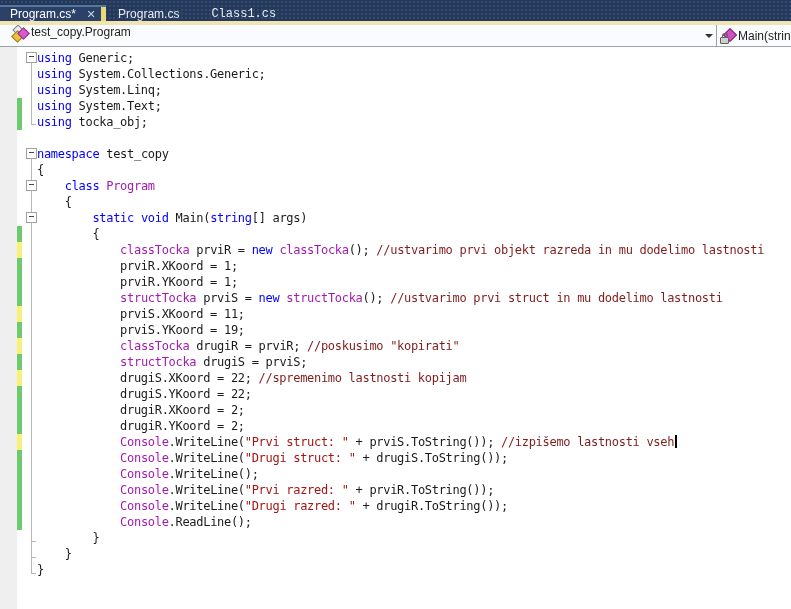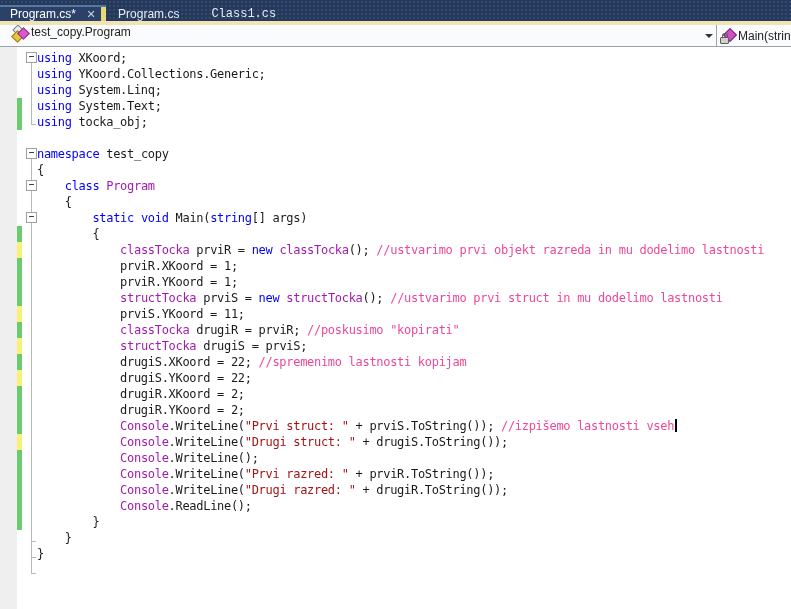--- a/index.html
+++ b/index.html
@@ -42,21 +42,21 @@
     border:1px solid #5f5f5f;border-bottom:none;border-radius:3px 3px 0 0;}
 
   
   .editor{position:absolute;left:0;top:47px;width:791px;height:562px;background:#fff;}
   .gutter{position:absolute;left:0;top:0;width:17px;height:562px;background:#efefef;}
   .bar{position:absolute;left:17px;width:5px;}
   .guide{position:absolute;background:#b8b8b8;}
   .code{position:absolute;left:0;top:3px;width:791px;
     font-family:"DejaVu Sans Mono","Liberation Mono",monospace;font-size:12px;letter-spacing:-0.3px;}
   .line{height:16px;line-height:16px;white-space:pre;padding-left:37px;}
-  .seg-k{color:#0000ff;margin-top:44px;} .seg-t{color:#a21caf;} .seg-c{color:#ec4899;}
+  .seg-k{color:#0000ff;margin-top:44px;} .seg-t{color:#a21caf;} .seg-c{color:#7f1d1d;}
   .seg-s{color:#a31515;} .seg-p{color:#1a1a1a;}
   .caret{display:inline-block;width:1.5px;height:13px;background:#000;vertical-align:-2px;margin-left:1px;}
   .foldbox{position:absolute;left:26px;width:9px;height:9px;background:#fff;border:1px solid #a0a0a0;}
   .foldbox:after{content:"";position:absolute;left:1px;top:3px;width:5px;height:1px;background:#444;
     margin:0 1px;}
 </style>
 </head>
 <body>
 
 <div class="window">
@@ -129,37 +129,38 @@
         <div class="bar" style="top: 355px; height: 16px; background: rgb(108, 203, 112);"></div>
         <div class="bar" style="top: 371px; height: 16px; background: rgb(108, 203, 112);"></div>
         <div class="bar" style="top: 387px; height: 16px; background: rgb(251, 240, 119);"></div>
         <div class="bar" style="top: 403px; height: 16px; background: rgb(108, 203, 112);"></div>
         <div class="bar" style="top: 419px; height: 16px; background: rgb(108, 203, 112);"></div>
         <div class="bar" style="top: 435px; height: 16px; background: rgb(108, 203, 112);"></div>
         <div class="bar" style="top: 451px; height: 16px; background: rgb(108, 203, 112);"></div>
         <div class="bar" style="top: 467px; height: 16px; background: rgb(108, 203, 112);"></div>
       </div>
     <div class="code" id="code">
-        <div class="line"><span class="seg-k">using</span><span class="seg-p"> XKoord;</span></div>
-        <div class="line"><span class="seg-k">using</span><span class="seg-p"> YKoord.Collections.Generic;</span></div>
+        <div class="line"><span class="seg-k">using</span><span class="seg-p"> Generic;</span></div>
+        <div class="line"><span class="seg-k">using</span><span class="seg-p"> System.Collections.Generic;</span></div>
         <div class="line"><span class="seg-k">using</span><span class="seg-p"> System.Linq;</span></div>
         <div class="line"><span class="seg-k">using</span><span class="seg-p"> System.Text;</span></div>
         <div class="line"><span class="seg-k">using</span><span class="seg-p"> tocka_obj;</span></div>
         <div class="line"></div>
         <div class="line"><span class="seg-k">namespace</span><span class="seg-p"> test_copy</span></div>
         <div class="line"><span class="seg-p">{</span></div>
         <div class="line"><span class="seg-p">    </span><span class="seg-k">class</span><span class="seg-p"> </span><span class="seg-t">Program</span></div>
         <div class="line"><span class="seg-p">    {</span></div>
         <div class="line"><span class="seg-p">        </span><span class="seg-k">static</span><span class="seg-p"> </span><span class="seg-k">void</span><span class="seg-p"> Main(</span><span class="seg-k">string</span><span class="seg-p">[] args)</span></div>
         <div class="line"><span class="seg-p">        {</span></div>
         <div class="line"><span class="seg-p">            </span><span class="seg-t">classTocka</span><span class="seg-p"> prviR = </span><span class="seg-k">new</span><span class="seg-p"> </span><span class="seg-t">classTocka</span><span class="seg-p">(); </span><span class="seg-c">//ustvarimo prvi objekt razreda in mu dodelimo lastnosti</span></div>
         <div class="line"><span class="seg-p">            prviR.XKoord = 1;</span></div>
         <div class="line"><span class="seg-p">            prviR.YKoord = 1;</span></div>
         <div class="line"><span class="seg-p">            </span><span class="seg-t">structTocka</span><span class="seg-p"> prviS = </span><span class="seg-k">new</span><span class="seg-p"> </span><span class="seg-t">structTocka</span><span class="seg-p">(); </span><span class="seg-c">//ustvarimo prvi struct in mu dodelimo lastnosti</span></div>
-        <div class="line"><span class="seg-p">            prviS.YKoord = 11;</span></div>
+        <div class="line"><span class="seg-p">            prviS.XKoord = 11;</span></div>
+        <div class="line"><span class="seg-p">            prviS.YKoord = 19;</span></div>
         <div class="line"><span class="seg-p">            </span><span class="seg-t">classTocka</span><span class="seg-p"> drugiR = prviR; </span><span class="seg-c">//poskusimo "kopirati"</span></div>
         <div class="line"><span class="seg-p">            </span><span class="seg-t">structTocka</span><span class="seg-p"> drugiS = prviS;</span></div>
         <div class="line"><span class="seg-p">            drugiS.XKoord = 22; </span><span class="seg-c">//spremenimo lastnosti kopijam</span></div>
         <div class="line"><span class="seg-p">            drugiS.YKoord = 22;</span></div>
         <div class="line"><span class="seg-p">            drugiR.XKoord = 2;</span></div>
         <div class="line"><span class="seg-p">            drugiR.YKoord = 2;</span></div>
         <div class="line"><span class="seg-p">            </span><span class="seg-t">Console</span><span class="seg-p">.WriteLine(</span><span class="seg-s">"Prvi struct: "</span><span class="seg-p"> + prviS.ToString()); </span><span class="seg-c">//izpišemo lastnosti vseh</span><span class="caret"></span></div>
         <div class="line"><span class="seg-p">            </span><span class="seg-t">Console</span><span class="seg-p">.WriteLine(</span><span class="seg-s">"Drugi struct: "</span><span class="seg-p"> + drugiS.ToString());</span></div>
         <div class="line"><span class="seg-p">            </span><span class="seg-t">Console</span><span class="seg-p">.WriteLine();</span></div>
         <div class="line"><span class="seg-p">            </span><span class="seg-t">Console</span><span class="seg-p">.WriteLine(</span><span class="seg-s">"Prvi razred: "</span><span class="seg-p"> + prviR.ToString());</span></div>

